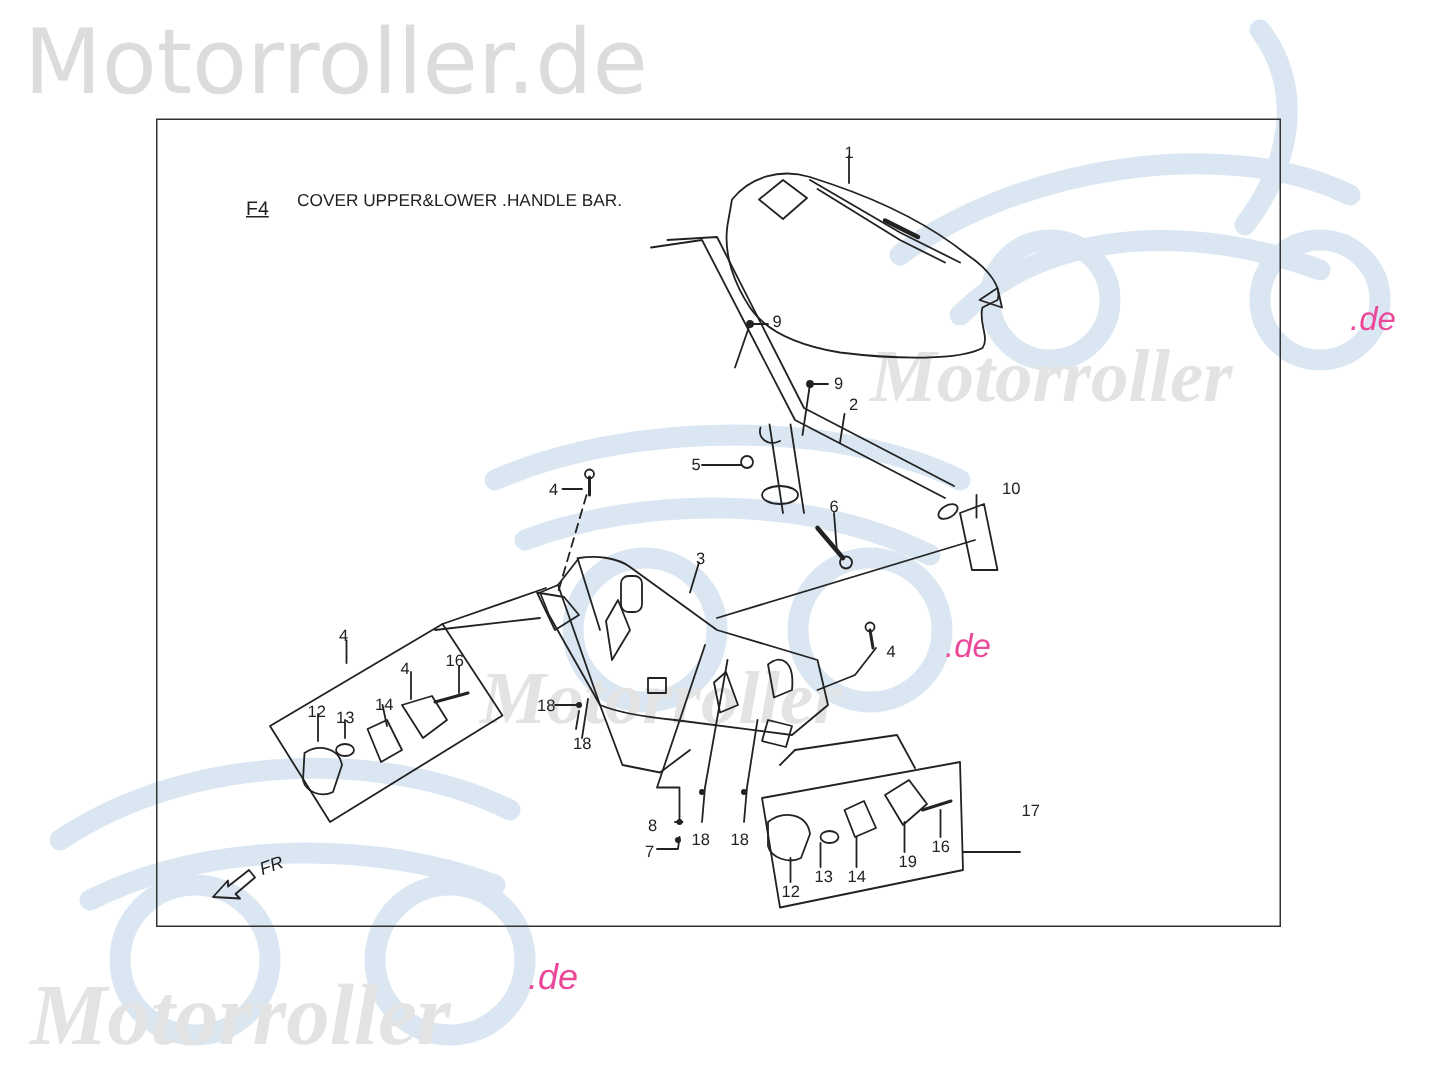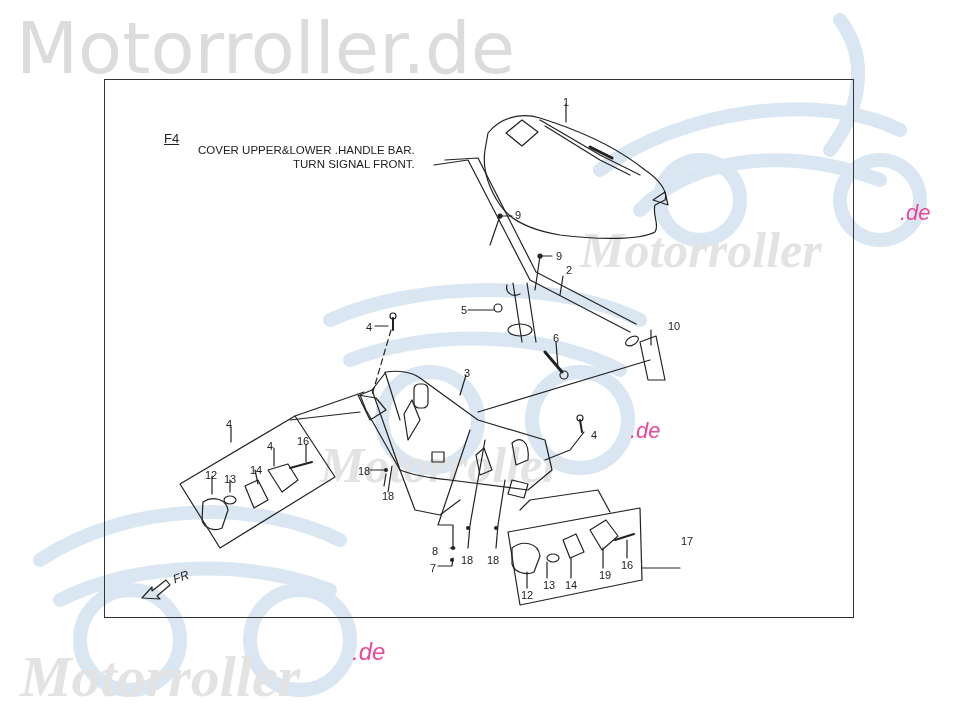--- a/index.html
+++ b/index.html
@@ -1,23 +1,23 @@
 <!DOCTYPE html>
 <html><head>
 <meta charset="utf-8">
 <style>
   html, body { margin:0; padding:0; background:#ffffff; }
   body { width:957px; height:716px; position:relative; overflow:hidden; font-family:"Liberation Sans", sans-serif; }
-  .wm-top { position:absolute; left:16px; top:12px; font-family:"DejaVu Sans", sans-serif; font-size:72px; color:#dcdcdc; letter-spacing:0px; white-space:nowrap; line-height:1; }
+  .wm-top { position:absolute; left:16px; top:12px; font-family:"DejaVu Sans", sans-serif; font-size:60px; color:#dcdcdc; letter-spacing:0px; white-space:nowrap; line-height:1; }
   .wm-italic { position:absolute; font-family:Liberation Serif, serif; font-weight:bold; font-style:italic; color:#e3e3e3; white-space:nowrap; line-height:1; }
   .wm-de { position:absolute; font-family:"Liberation Sans", sans-serif; font-style:italic; color:#ec4899; white-space:nowrap; line-height:1; }
   svg.layer { position:absolute; left:0; top:0; }
   .frame { position:absolute; left:104px; top:79px; width:750px; height:539px; border:1.5px solid #333; box-sizing:border-box; }
   .title-code { position:absolute; left:164px; top:131px; font-size:13px; color:#222; text-decoration:underline; font-family:"Liberation Sans", sans-serif;text-align:right; }
-  .title-text { position:absolute; left:198px; top:143px; font-size:11.5px; color:#222; line-height:14px; font-family:"Liberation Sans", sans-serif; white-space:nowrap;text-align:right; }
+  .title-text { position:absolute; left:198px; top:127px; font-size:11.5px; color:#222; line-height:14px; font-family:"Liberation Sans", sans-serif; white-space:nowrap; }
   .lbl { position:absolute; font-size:11px; color:#222; font-family:"Liberation Sans", sans-serif; line-height:1; white-space:nowrap; }
   .fr { position:absolute; left:173px; top:570px; font-size:12px; font-style:italic; color:#222; transform:rotate(-20deg); }
 </style>
 </head>
 <body>
 
 <svg class="layer" width="957" height="716">
   <g fill="none" stroke="#d6e4f0" stroke-width="14" stroke-linecap="round" opacity="0.9">
     <path d="M600 170 C 680 110, 820 90, 900 130"></path>
     <path d="M640 210 C 700 150, 800 150, 880 180"></path>
@@ -41,21 +41,20 @@
 <div class="wm-italic" style="left:320px; top:440px; font-size:50px;">Motorroller</div>
 <div class="wm-de" style="left:630px; top:420px; font-size:22px;">.de</div>
 <div class="wm-italic" style="left:20px; top:648px; font-size:58px;">Motorroller</div>
 <div class="wm-de" style="left:352px; top:640px; font-size:24px;">.de</div>
 
 <div class="frame"></div>
 
 <div class="title-code">F4</div>
 <div class="title-text">
   <div>COVER UPPER&amp;LOWER .HANDLE BAR.</div>
-  <div>TURN SIGNAL FRONT.</div>
 </div>
 
 <svg class="layer" width="957" height="716">
   <g fill="none" stroke="#222" stroke-width="1.2" stroke-linejoin="round" stroke-linecap="round">
 
     <g>
       <path d="M488 133 C 500 118, 520 112, 540 118 L 555 123 C 590 135, 620 150, 645 170 C 660 180, 668 192, 665 200 L 655 205 C 652 215, 660 225, 655 232 C 640 240, 600 240, 560 235 C 530 230, 510 220, 500 205 C 490 190, 482 170, 485 150 Z"></path>
       <path d="M506 133 L 522 120 L 538 132 L 522 146 Z"></path>
       <path d="M540 120 L 600 155 L 640 175"></path>
       <path d="M545 126 L 600 160 L 630 175"></path>

